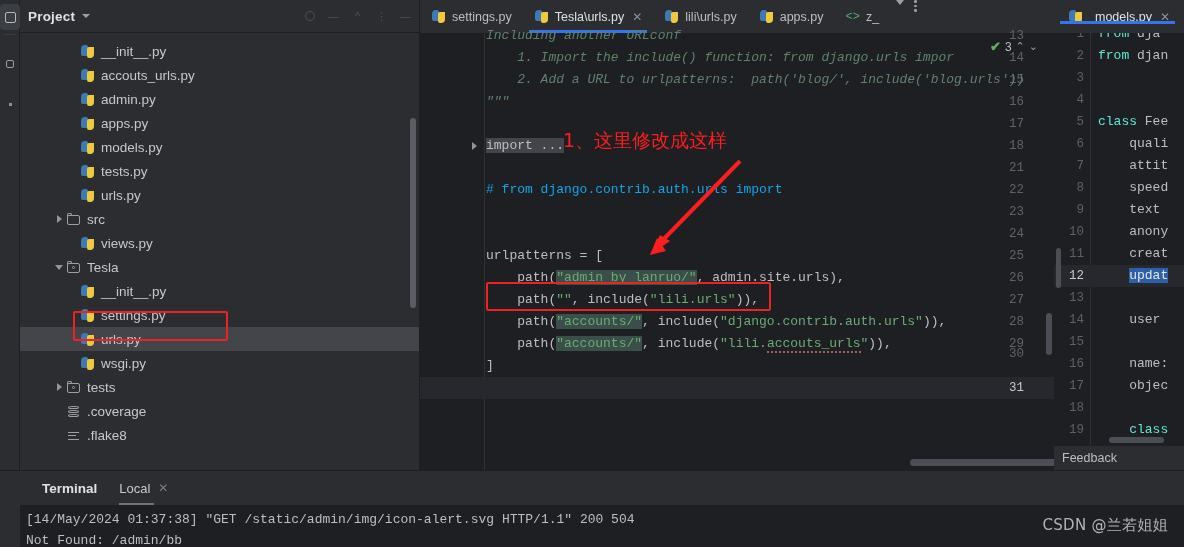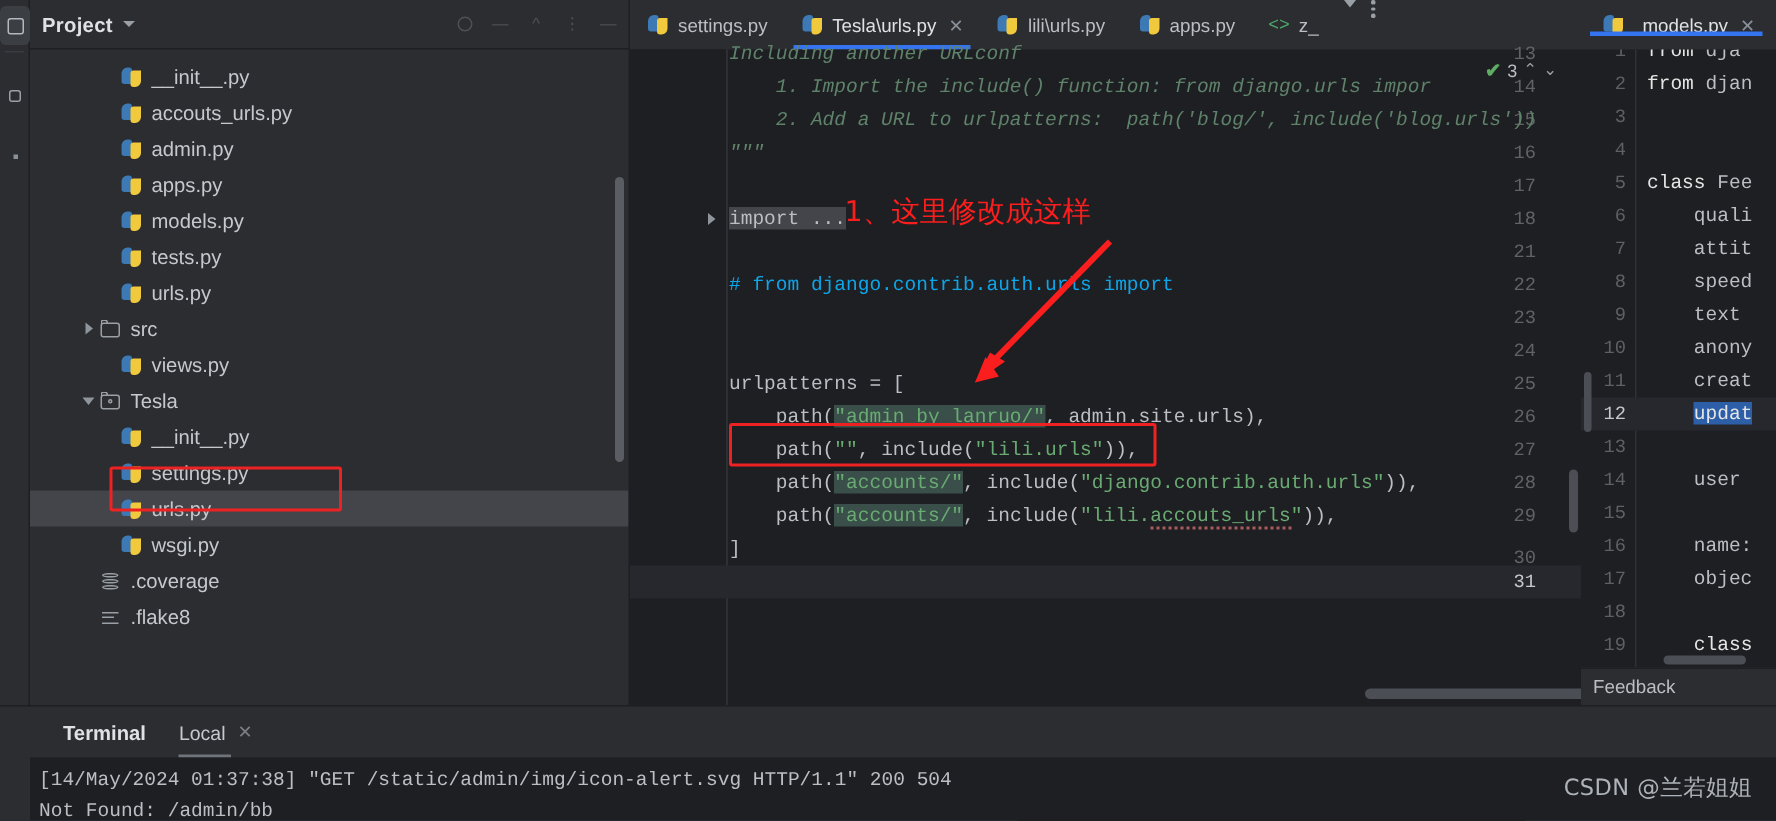--- a/index.html
+++ b/index.html
@@ -151,21 +151,21 @@
     position: absolute; left: 66px; right: 0; height: 22px; line-height: 22px;
     white-space: pre; color: #bcbec4;
   }
   .row-hl { position: absolute; left: 0; right: 0; height: 22px; background: #26282e; }
   .fold-arrow {
     position: absolute; width: 0; height: 0;
     border-top: 4px solid transparent; border-bottom: 4px solid transparent; border-left: 5px solid #8f959d;
   }
   .c-doc { color: #5f826b; font-style: italic; }
   .c-str { color: #6aab73; }
-  .c-kw  { color: #e5e5e5; }
+  .c-kw  { color: #5eead4; }
   .c-cmt { color: #0ea5e9; }
   .c-sel-str { background: #3a4f4a; }
   .sel-block { background: #43454a; }
   .squiggle { border-bottom: 2px dotted #a85c5c; }
 
   .insp-widget {
     position: absolute; right: 16px; top: 6px; display: flex; align-items: center; gap: 4px;
     font-size: 12px; color: #bcbec4; font-family: "Liberation Sans", sans-serif;
   }
   .check-mark { color: #5fad65; font-size: 13px; font-weight: bold; }
@@ -348,20 +348,31 @@
         </div>
         <div class="tree-row selected" style="padding-left: 46px;">
           <span class="tw"></span>
           <span class="py-icon"></span>
           <span>urls.py</span>
         </div>
         <div class="tree-row" style="padding-left: 46px;">
           <span class="tw"></span>
           <span class="py-icon"></span>
           <span>wsgi.py</span>
+        </div>
+        <div class="tree-row" style="padding-left: 32px;">
+          <span class="tw">
+            <span class="arrow-r"></span>
+          </span>
+          <span class="folder-icon module">
+            <span class="ftab"></span>
+            <span class="fbody"></span>
+            <span class="dot"></span>
+          </span>
+          <span>tests</span>
         </div>
         <div class="tree-row" style="padding-left: 32px;">
           <span class="tw"></span>
           <span class="db-icon">
             <i></i>
             <i></i>
             <i></i>
           </span>
           <span>.coverage</span>
         </div>
@@ -437,21 +448,21 @@
         <div class="ln" style="top: 212px;">25</div>
         <div class="code-line" style="top: 212px;">urlpatterns = [</div>
         <div class="ln" style="top: 234px;">26</div>
         <div class="code-line" style="top: 234px;">    path(<span class="c-str c-sel-str">"admin_by_lanruo/"</span>, admin.site.urls),</div>
         <div class="ln" style="top: 256px;">27</div>
         <div class="code-line" style="top: 256px;">    path(<span class="c-str">""</span>, include(<span class="c-str">"lili.urls"</span>)),</div>
         <div class="ln" style="top: 278px;">28</div>
         <div class="code-line" style="top: 278px;">    path(<span class="c-str c-sel-str">"accounts/"</span>, include(<span class="c-str">"django.contrib.auth.urls"</span>)),</div>
         <div class="ln" style="top: 300px;">29</div>
         <div class="code-line" style="top: 300px;">    path(<span class="c-str c-sel-str">"accounts/"</span>, include(<span class="c-str">"lili.<span class="squiggle">accouts_urls</span>"</span>)),</div>
-        <div class="ln" style="top: 310px; margin-top: 18px;">30</div>
+        <div class="ln" style="top: 310px;">30</div>
         <div class="code-line" style="top: 322px;">]</div>
         <div class="row-hl" style="top: 344px;"></div>
         <div class="ln cur" style="top: 344px;">31</div>
         <div class="code-line" style="top: 344px;"></div>
       </div>
 
     <div class="insp-widget">
       <span class="check-mark">✔</span>
       <span>3</span>
       <span class="insp-up">⌃</span>

